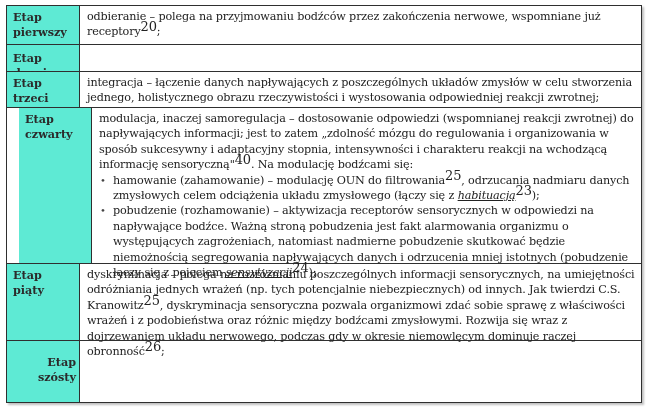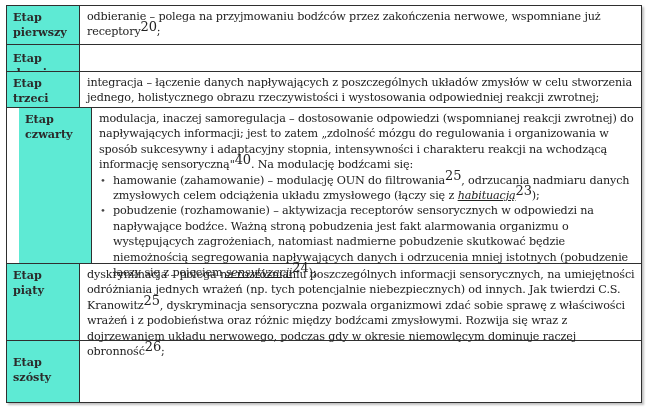--- a/index.html
+++ b/index.html
@@ -26,21 +26,21 @@
   }
   .content b { font-weight: normal; }
   .content i { font-style: italic; text-decoration: underline; }
   sup { font-size: 13px; line-height: 0; vertical-align: 4px; }
   ul { margin: 0; padding: 0 0 0 14px; list-style: none; }
   li { position: relative; }
   li::before { content: "•"; position: absolute; left: -13px; top: 0; font-size: 10px; color: #444; }
   .r1 { height: 39px; } .r2 { height: 27px; } .r3 { height: 36px; }
   .r4 { height: 156px; padding-left: 12px; } .r5 { height: 77px; } .r6 { height: 61px; }
   .r2 .label { padding-top: 6px; } .r2 .content { padding-top: 6px; }
-  .r6 .label { padding-top: 14px; }
+  .r6 .label { padding-top: 14px; text-align: right; }
 </style>
 </head>
 <body>
 
 <div class="table">
 
   <div class="row r1">
     <div class="label">Etap pierwszy</div>
     <div class="content"><b>odbieranie</b><span> – polega na przyjmowaniu bodźców przez zakończenia nerwowe, wspomniane już receptory</span><sup>20</sup><span>;</span></div>
   </div>

